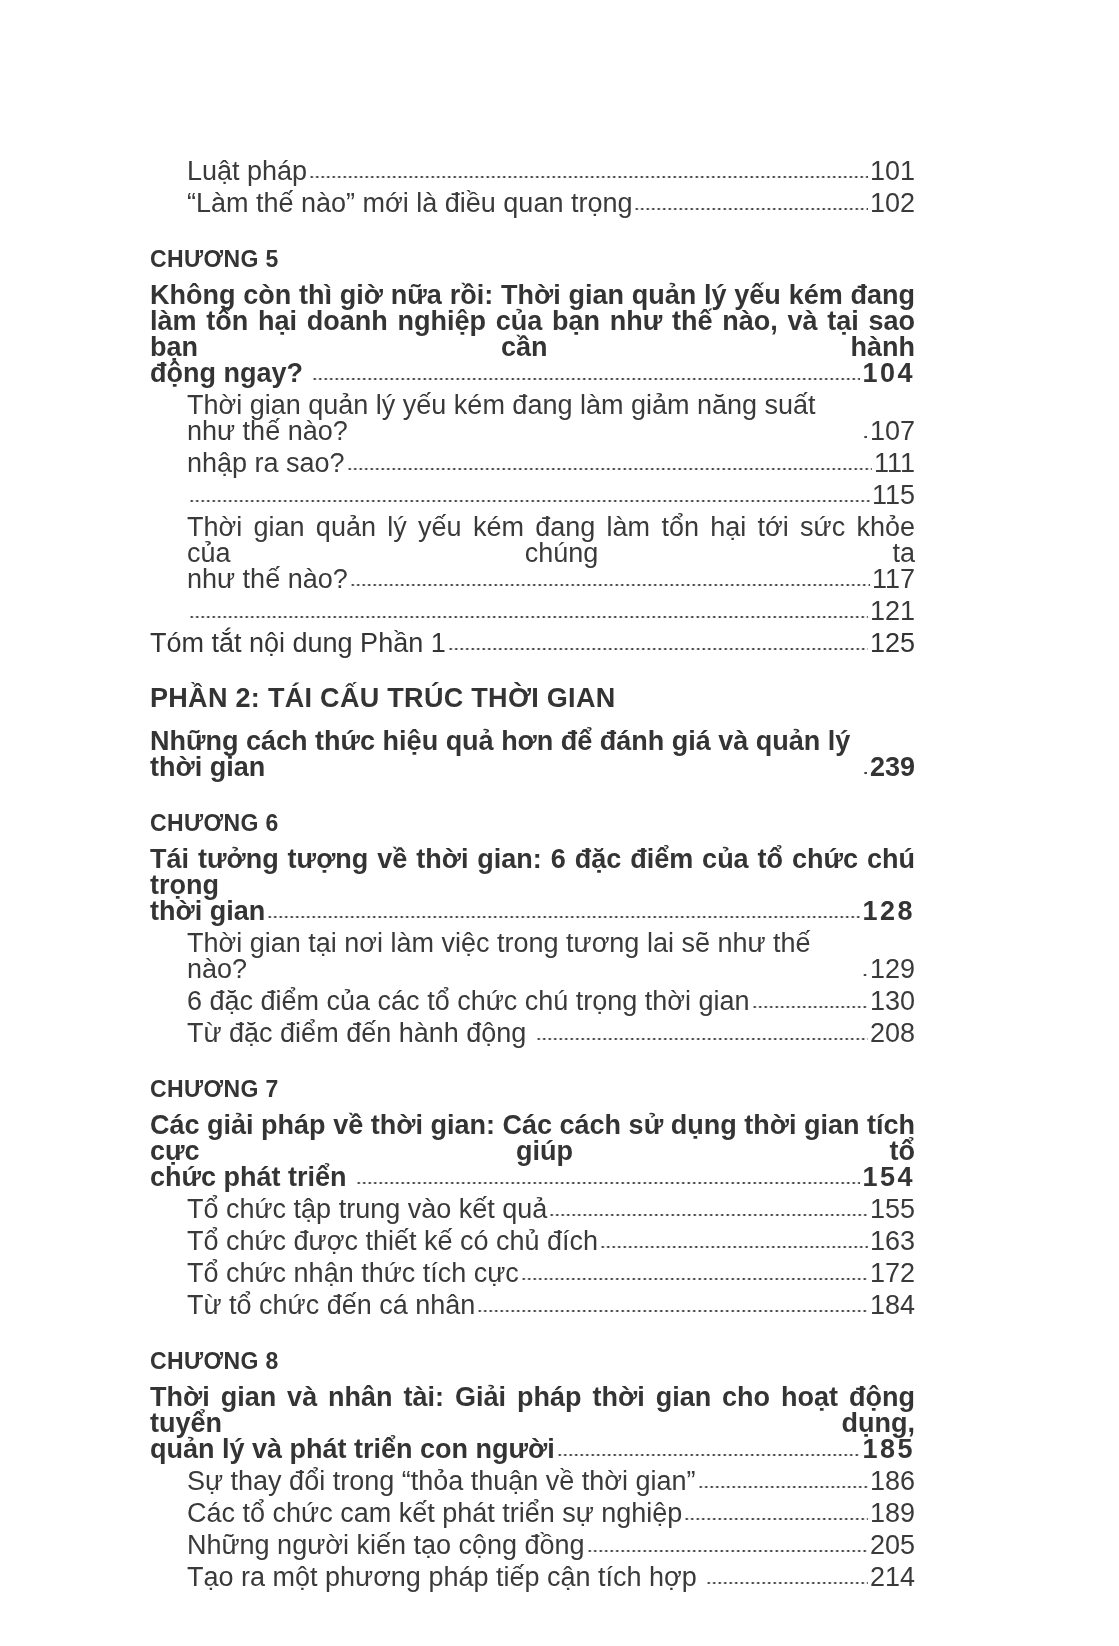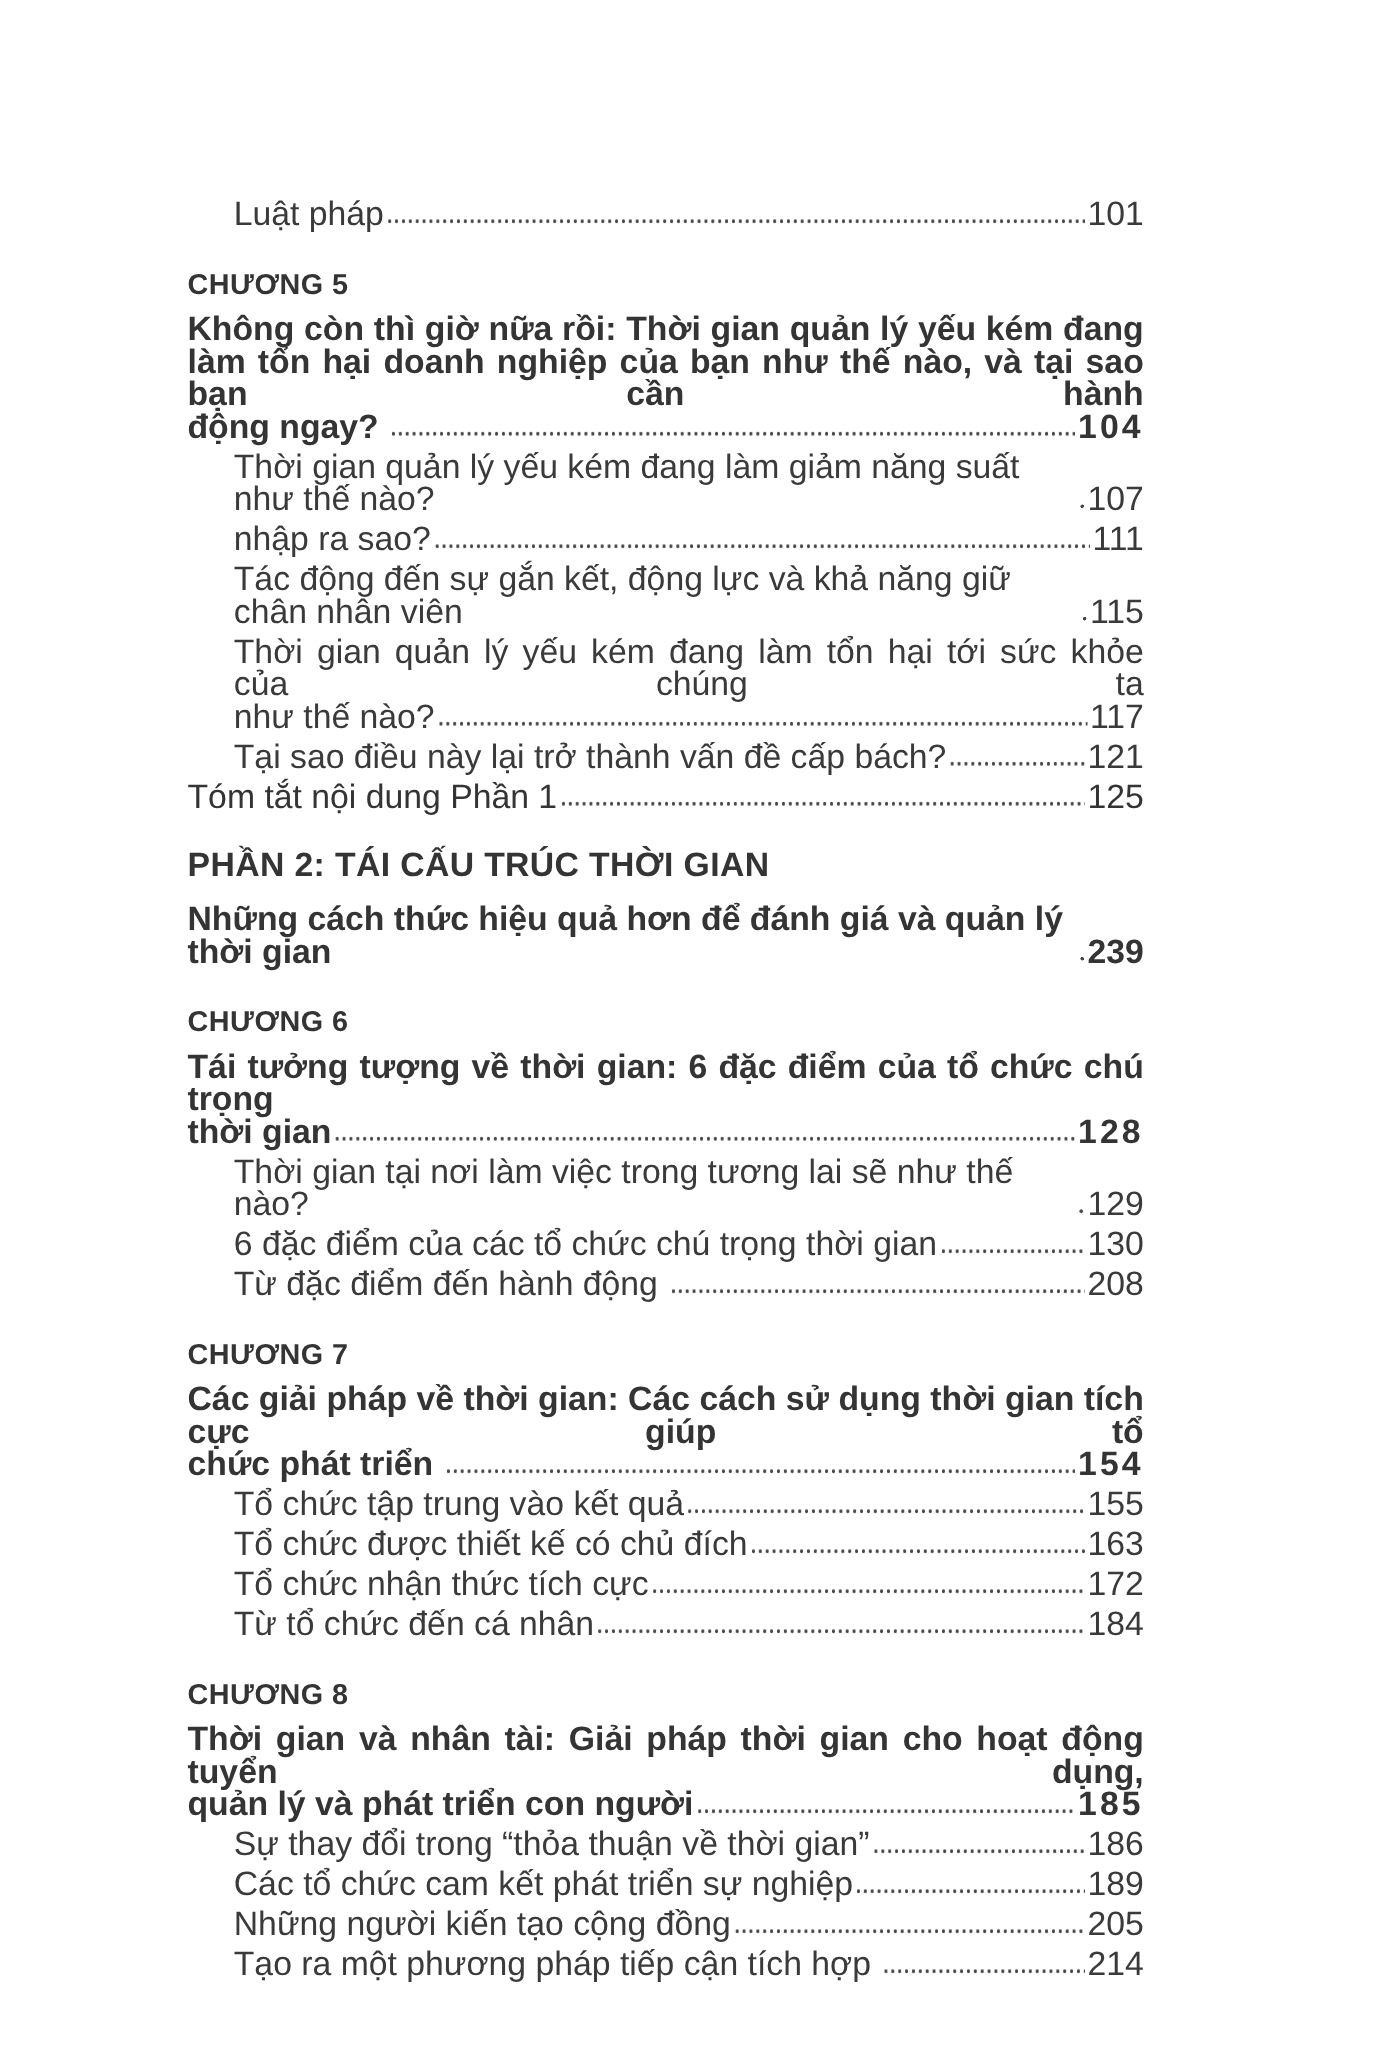--- a/index.html
+++ b/index.html
@@ -47,20 +47,27 @@
 <div class="page">
   <div id="toc">
       <div class="section">
         <div class="tocline entry">
           <div class="lastline">
             <span class="txt">Luật pháp</span>
             <span class="dots"></span>
             <span class="pagenum">101</span>
           </div>
         </div>
+        <div class="tocline entry">
+          <div class="lastline">
+            <span class="txt">“Làm thế nào” mới là điều quan trọng</span>
+            <span class="dots"></span>
+            <span class="pagenum">102</span>
+          </div>
+        </div>
       </div>
       <div class="section">
         <div class="chapter-label">CHƯƠNG 5</div>
         <div class="tocline title">
           <div class="line justified">Không còn thì giờ nữa rồi: Thời gian quản lý yếu kém đang</div>
           <div class="line justified">làm tổn hại doanh nghiệp của bạn như thế nào, và tại sao bạn cần hành</div>
           <div class="lastline">
             <span class="txt">động ngay? </span>
             <span class="dots"></span>
             <span class="pagenum">104</span>
@@ -75,36 +82,34 @@
         </div>
         <div class="tocline entry">
           <div class="lastline">
             <span class="txt">nhập ra sao?</span>
             <span class="dots"></span>
             <span class="pagenum">111</span>
           </div>
         </div>
         <div class="tocline entry">
           <div class="lastline">
-            <span class="txt">Tác động đến sự gắn kết, động lực và khả năng giữ chân nhân viên</span>
             <span class="dots"></span>
             <span class="pagenum">115</span>
           </div>
         </div>
         <div class="tocline entry">
           <div class="line justified">Thời gian quản lý yếu kém đang làm tổn hại tới sức khỏe của chúng ta</div>
           <div class="lastline">
             <span class="txt">như thế nào?</span>
             <span class="dots"></span>
             <span class="pagenum">117</span>
           </div>
         </div>
         <div class="tocline entry">
           <div class="lastline">
-            <span class="txt">Tại sao điều này lại trở thành vấn đề cấp bách?</span>
             <span class="dots"></span>
             <span class="pagenum">121</span>
           </div>
         </div>
         <div class="tocline title summary">
           <div class="lastline">
             <span class="txt">Tóm tắt nội dung Phần 1</span>
             <span class="dots"></span>
             <span class="pagenum">125</span>
           </div>

